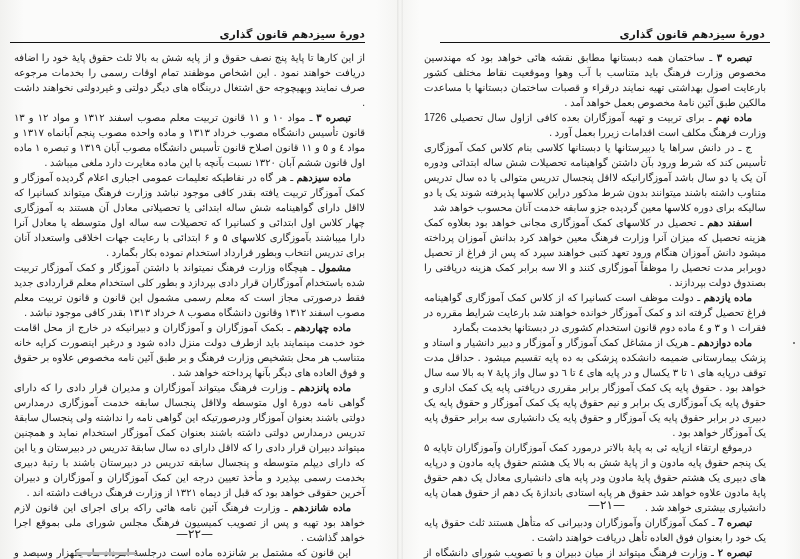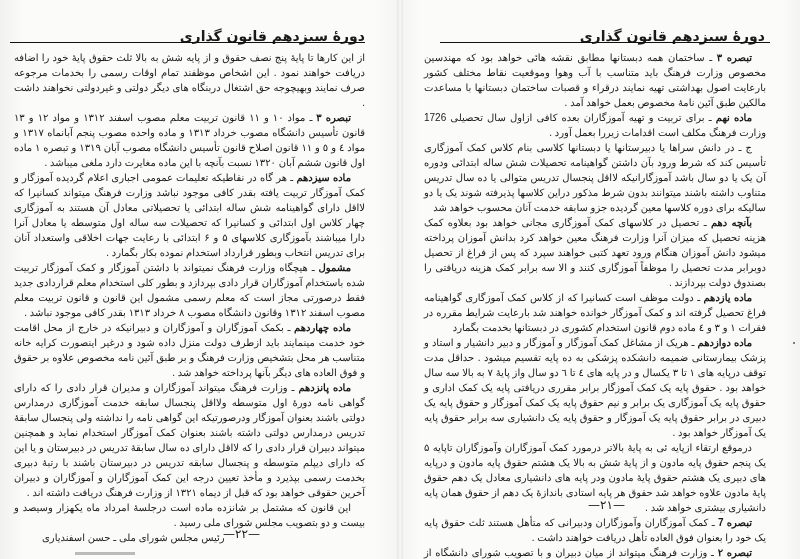--- a/index.html
+++ b/index.html
@@ -17,21 +17,21 @@
       box-sizing: border-box;
     }
     .page.left { background: linear-gradient(to right, #f1f1ef 0%, #fbfbfa 6%, #fbfbfa 94%, #f4f4f2 100%); }
     .page.right { background: linear-gradient(to right, #f4f4f2 0%, #fbfbfa 5%, #fbfbfa 96%, #f3f3f1 100%); }
     .gutter {
       position: absolute; left: 397px; top: 0; width: 6px; height: 559px;
       background: linear-gradient(to right, #e4e4e2, #f7f7f5, #e8e8e6);
     }
     .header {
       position: absolute; top: 28px; height: 16px;
-      direction: rtl; font-size: 14px; font-weight: bold;
+      direction: rtl; font-size: 11px; font-weight: bold;
     }
     .header-rule { position: absolute; top: 42px; height: 0; border-top: 1.6px solid #111; }
     .left .header { right: 35px; left: 10px; }
     .left .header-rule { left: 10px; right: 35px; }
     .right .header { right: 35px; left: 30px; }
     .right .header-rule { left: 40px; right: 30px; }
 
     .body {
       position: absolute; top: 50px;
       direction: rtl; text-align: justify;
@@ -44,21 +44,21 @@
     .para.no-indent { text-indent: 0; }
     .lbl { font-weight: bold; }
     .signature {
       direction: rtl; display: flex; justify-content: space-between;
       padding-left: 28px;
     }
     .page-num {
       position: absolute; direction: ltr; font-size: 12px; font-weight: normal;
       letter-spacing: 0.5px;
     }
-    .left .page-num { left: 176px; top: 527px; margin-left: 47px; }
+    .left .page-num { left: 176px; top: 527px; }
     .right .page-num { left: 588px; top: 498px; }
     .right .page-num { left: 188px; }
     .speck { position: absolute; width: 2px; height: 2px; background: #555; border-radius: 50%; }
     .bottom-mark {
       position: absolute; left: 75px; top: 552px; width: 60px; height: 3px;
       background: #bbb;
     }
   </style>
 </head>
 <body>
@@ -68,38 +68,39 @@
   <div class="page left">
     <div class="header">دورهٔ سیزدهم قانون گذاری</div>
     <div class="header-rule"></div>
     <div class="body">
       <p class="para no-indent"><span class="lbl"></span><span>از این کارها تا پایهٔ پنج نصف حقوق و از پایه شش به بالا ثلث حقوق پایهٔ خود را اضافه دریافت خواهند نمود . این اشخاص موظفند تمام اوقات رسمی را بخدمات مرجوعه صرف نمایند وبهیچوجه حق اشتغال دربنگاه های دیگر دولتی و غیردولتی نخواهند داشت .</span></p>
       <p class="para"><span class="lbl">تبصره ۳</span><span> ـ مواد ۱۰ و ۱۱ قانون تربیت معلم مصوب اسفند ۱۳۱۲ و مواد ۱۲ و ۱۳ قانون تأسیس دانشگاه مصوب خرداد ۱۳۱۳ و ماده واحده مصوب پنجم آبانماه ۱۳۱۷ و مواد ٤ و ٥ و ۱۱ قانون اصلاح قانون تأسیس دانشگاه مصوب آبان ۱۳۱۹ و تبصره ۱ ماده اول قانون ششم آبان ۱۳۲۰ نسبت بآنچه با این ماده مغایرت دارد ملغی میباشد .</span></p>
       <p class="para"><span class="lbl">ماده سیزدهم</span><span> ـ هر گاه در نقاطیکه تعلیمات عمومی اجباری اعلام گردیده آموزگار و کمک آموزگار تربیت یافته بقدر کافی موجود نباشد وزارت فرهنگ میتواند کسانیرا که لااقل دارای گواهینامه شش ساله ابتدائی یا تحصیلاتی معادل آن هستند به آموزگاری چهار کلاس اول ابتدائی و کسانیرا که تحصیلات سه ساله اول متوسطه یا معادل آنرا دارا میباشند بآموزگاری کلاسهای ۵ و ۶ ابتدائی با رعایت جهات اخلاقی واستعداد آنان برای تدریس انتخاب وبطور قرارداد استخدام نموده بکار بگمارد .</span></p>
       <p class="para"><span class="lbl">مشمول</span><span> ـ هیچگاه وزارت فرهنگ نمیتواند با داشتن آموزگار و کمک آموزگار تربیت شده باستخدام آموزگاران قرار دادی بپردازد و بطور کلی استخدام معلم قراردادی جدید فقط درصورتی مجاز است که معلم رسمی مشمول این قانون و قانون تربیت معلم مصوب اسفند ۱۳۱۲ وقانون دانشگاه مصوب ۸ خرداد ۱۳۱۳ بقدر کافی موجود نباشد .</span></p>
       <p class="para"><span class="lbl">ماده چهاردهم</span><span> ـ بکمک آموزگاران و آموزگاران و دبیرانیکه در خارج از محل اقامت خود خدمت مینمایند باید ازطرف دولت منزل داده شود و درغیر اینصورت کرایه خانه متناسب هر محل بتشخیص وزارت فرهنگ و بر طبق آئین نامه مخصوص علاوه بر حقوق و فوق العاده های دیگر بآنها پرداخته خواهد شد .</span></p>
       <p class="para"><span class="lbl">ماده پانزدهم</span><span> ـ وزارت فرهنگ میتواند آموزگاران و مدیران قرار دادی را که دارای گواهی نامه دورهٔ اول متوسطه ولااقل پنجسال سابقه خدمت آموزگاری درمدارس دولتی باشند بعنوان آموزگار ودرصورتیکه این گواهی نامه را نداشته ولی پنجسال سابقهٔ تدریس درمدارس دولتی داشته باشند بعنوان کمک آموزگار استخدام نماید و همچنین میتواند دبیران قرار دادی را که لااقل دارای ده سال سابقهٔ تدریس در دبیرستان و یا این که دارای دیپلم متوسطه و پنجسال سابقه تدریس در دبیرستان باشند با رتبهٔ دبیری بخدمت رسمی بپذیرد و مأخذ تعیین درجه این کمک آموزگاران و آموزگاران و دبیران آخرین حقوقی خواهد بود که قبل از دیماه ۱۳۲۱ از وزارت فرهنگ دریافت داشته اند .</span></p>
+      <p class="para"><span class="lbl">ماده شانزدهم</span><span> ـ وزارت فرهنگ آئین نامه هائی راکه برای اجرای این قانون لازم خواهد بود تهیه و پس از تصویب کمیسیون فرهنگ مجلس شورای ملی بموقع اجرا خواهد گذاشت .</span></p>
       <p class="para"><span class="lbl"></span><span>این قانون که مشتمل بر شانزده ماده است درجلسهٔ امرداد ماه یکهزار وسیصد و بیست و دو بتصویب مجلس شورای ملی رسید .</span></p>
       <div class="signature">
         <span></span>
         <span>رئیس مجلس شورای ملی ـ حسن اسفندیاری</span>
       </div>
     </div>
     <div class="page-num">—۲۲—</div>
     <div class="bottom-mark"></div>
   </div>
 
   <div class="page right">
     <div class="header">دورهٔ سیزدهم قانون گذاری</div>
     <div class="header-rule"></div>
     <div class="body">
       <p class="para"><span class="lbl">تبصره ۳</span><span> ـ ساختمان همه دبستانها مطابق نقشه هائی خواهد بود که مهندسین مخصوص وزارت فرهنگ باید متناسب با آب وهوا وموقعیت نقاط مختلف کشور بارعایت اصول بهداشتی تهیه نمایند درقراء و قصبات ساختمان دبستانها با مساعدت مالکین طبق آئین نامهٔ مخصوص بعمل خواهد آمد .</span></p>
       <p class="para"><span class="lbl">ماده نهم</span><span> ـ برای تربیت و تهیه آموزگاران بعده کافی ازاول سال تحصیلی 1726 وزارت فرهنگ مکلف است اقدامات زیررا بعمل آورد .</span></p>
       <p class="para"><span class="lbl"></span><span>ج ـ در دانش سراها یا دبیرستانها یا دبستانها کلاسی بنام کلاس کمک آموزگاری تأسیس کند که شرط ورود بآن داشتن گواهینامه تحصیلات شش ساله ابتدائی ودوره آن یک یا دو سال باشد آموزگارانیکه لااقل پنجسال تدریس متوالی یا ده سال تدریس متناوب داشته باشند میتوانند بدون شرط مذکور دراین کلاسها پذیرفته شوند یک یا دو سالیکه برای دوره کلاسها معین گردیده جزو سابقه خدمت آنان محسوب خواهد شد</span></p>
-      <p class="para"><span class="lbl">بآنچه دهم</span><span> ـ تحصیل در کلاسهای کمک آموزگاری مجانی خواهد بود بعلاوه کمک هزینه تحصیل که میزان آنرا وزارت فرهنگ معین خواهد کرد بدانش آموزان پرداخته میشود دانش آموزان هنگام ورود تعهد کتبی خواهند سپرد که پس از فراغ از تحصیل دوبرابر مدت تحصیل را موظفاً آموزگاری کنند و الا سه برابر کمک هزینه دریافتی را بصندوق دولت بپردازند .</span></p>
+      <p class="para"><span class="lbl">اسفند دهم</span><span> ـ تحصیل در کلاسهای کمک آموزگاری مجانی خواهد بود بعلاوه کمک هزینه تحصیل که میزان آنرا وزارت فرهنگ معین خواهد کرد بدانش آموزان پرداخته میشود دانش آموزان هنگام ورود تعهد کتبی خواهند سپرد که پس از فراغ از تحصیل دوبرابر مدت تحصیل را موظفاً آموزگاری کنند و الا سه برابر کمک هزینه دریافتی را بصندوق دولت بپردازند .</span></p>
       <p class="para"><span class="lbl">ماده یازدهم</span><span> ـ دولت موظف است کسانیرا که از کلاس کمک آموزگاری گواهینامه فراغ تحصیل گرفته اند و کمک آموزگار خوانده خواهند شد بارعایت شرایط مقرره در فقرات ۱ و ۳ و ٤ ماده دوم قانون استخدام کشوری در دبستانها بخدمت بگمارد</span></p>
       <p class="para"><span class="lbl">ماده دوازدهم</span><span> ـ هریک از مشاغل کمک آموزگار و آموزگار و دبیر دانشیار و استاد و پزشک بیمارستانی ضمیمه دانشکده پزشکی به ده پایه تقسیم میشود . حداقل مدت توقف درپایه های ۱ تا ۳ یکسال و در پایه های ٤ تا ٦ دو سال واز پایهٔ ۷ به بالا سه سال خواهد بود . حقوق پایه یک کمک آموزگار برابر مقرری دریافتی پایه یک کمک اداری و حقوق پایه یک آموزگاری یک برابر و نیم حقوق پایه یک کمک آموزگار و حقوق پایه یک دبیری در برابر حقوق پایه یک آموزگار و حقوق پایه یک دانشیاری سه برابر حقوق پایه یک آموزگار خواهد بود .</span></p>
       <p class="para"><span class="lbl"></span><span>درموقع ارتقاء ازپایه ئی به پایهٔ بالاتر درمورد کمک آموزگاران وآموزگاران تاپایه ۵ یک پنجم حقوق پایه مادون و از پایهٔ شش به بالا یک هشتم حقوق پایه مادون و درپایه های دبیری یک هشتم حقوق پایهٔ مادون ودر پایه های دانشیاری معادل یک دهم حقوق پایهٔ مادون علاوه خواهد شد حقوق هر پایه استادی باندازهٔ یک دهم از حقوق همان پایه دانشیاری بیشتری خواهد شد .</span></p>
       <p class="para"><span class="lbl">تبصره 7</span><span> ـ کمک آموزگاران وآموزگاران ودبیرانی که متأهل هستند ثلث حقوق پایه یک خود را بعنوان فوق العاده تأهل دریافت خواهند داشت .</span></p>
       <p class="para"><span class="lbl">تبصره ۲</span><span> ـ وزارت فرهنگ میتواند از میان دبیران و با تصویب شورای دانشگاه از میان استادان و دانشیاران و دبیران دانشگاه کسانی را برای ریاست و نظارت کلاسهای کمک آموزگاری و دانش سراها و دبیرستانها و همچنین برای بازرسی و خدمات فنی و معاونت دانشکده ها بر طبق آئین نامهٔ مخصوص انتخاب نماید این اشخاص در مدت اشتغال بیکی</span></p>
     </div>
     <div class="page-num">—۲۱—</div>
     <div class="speck" style="left:393px; top:342px;"></div>
   </div>
 

